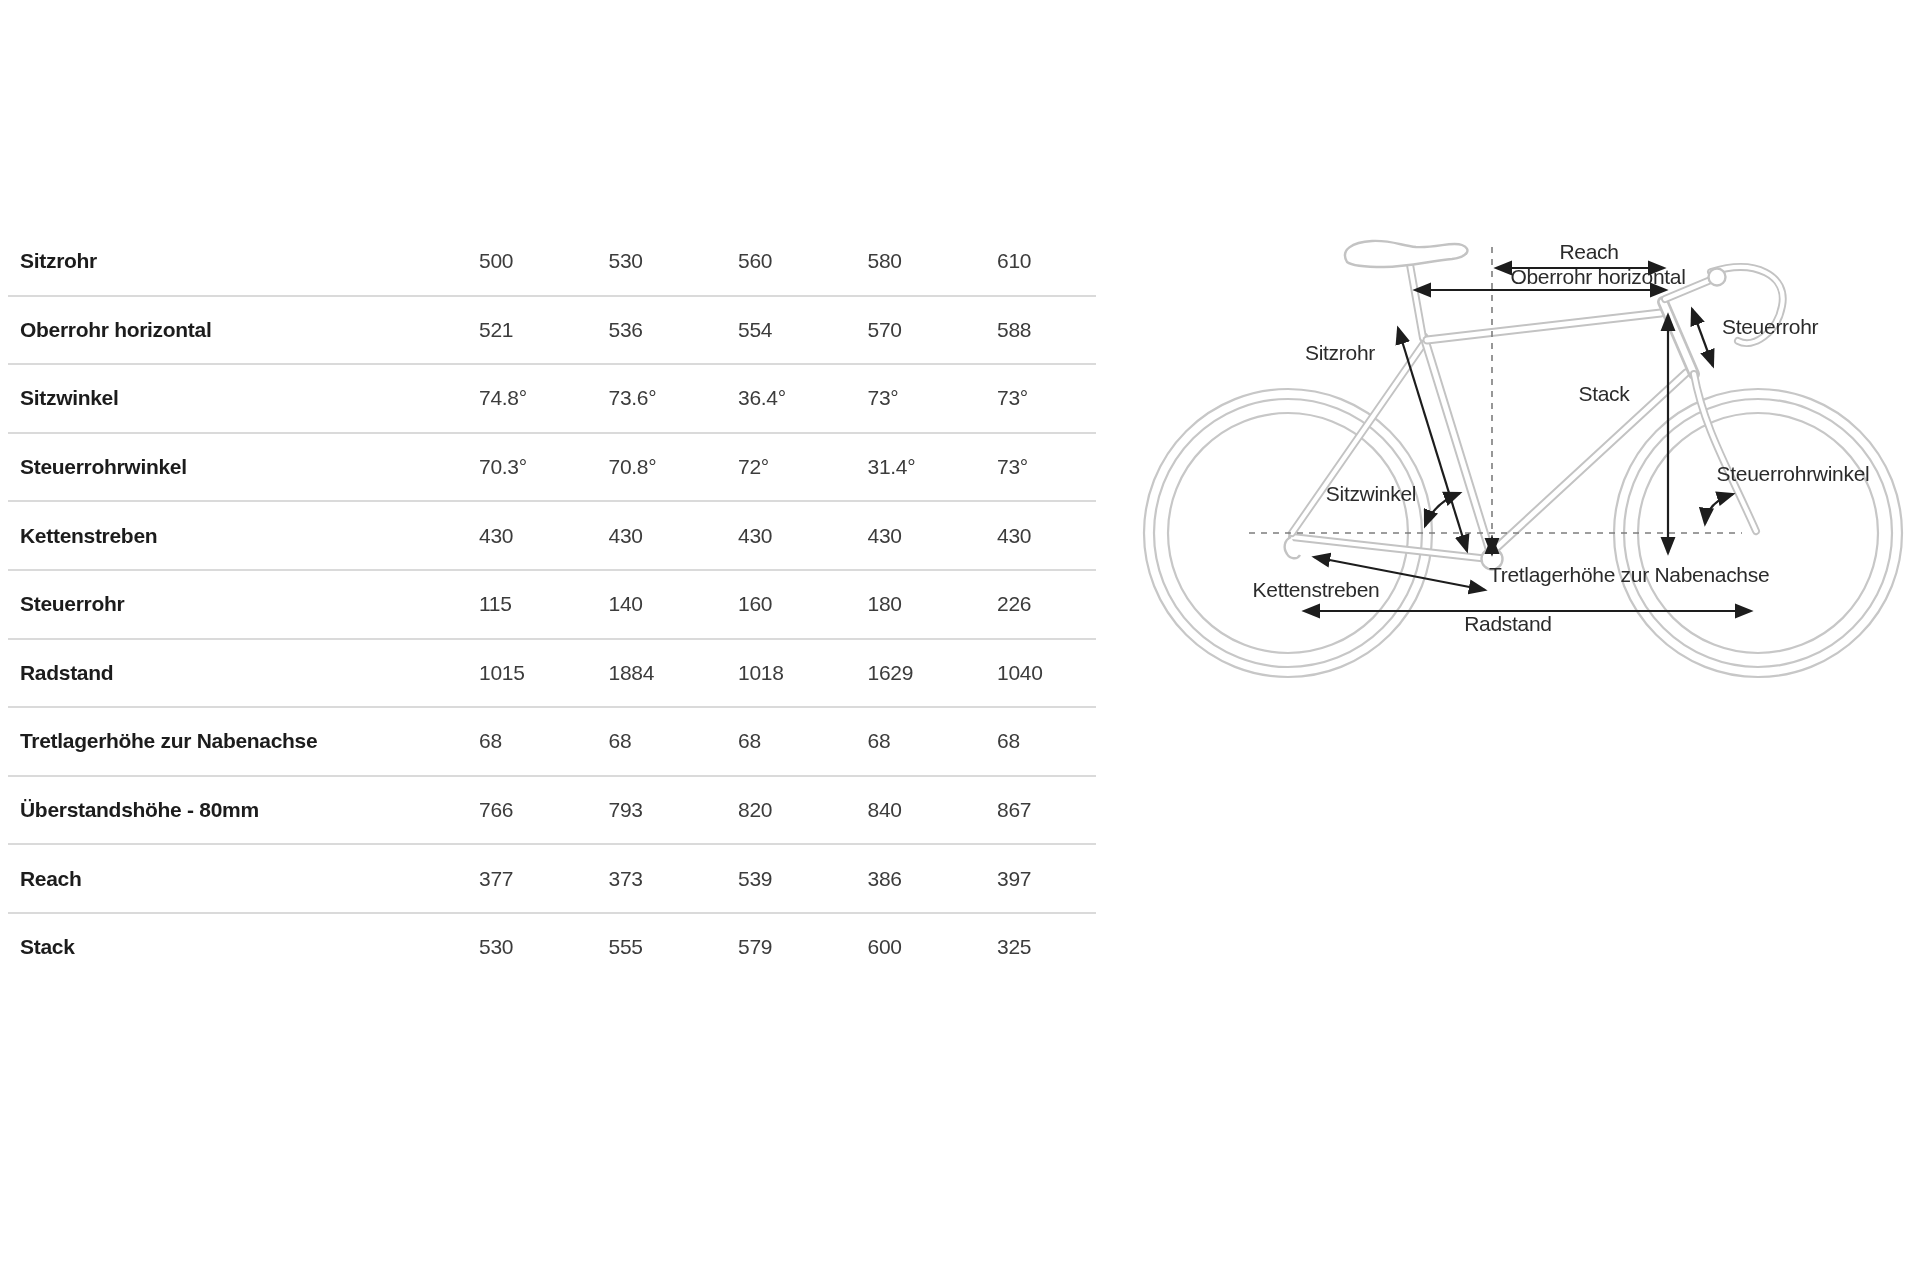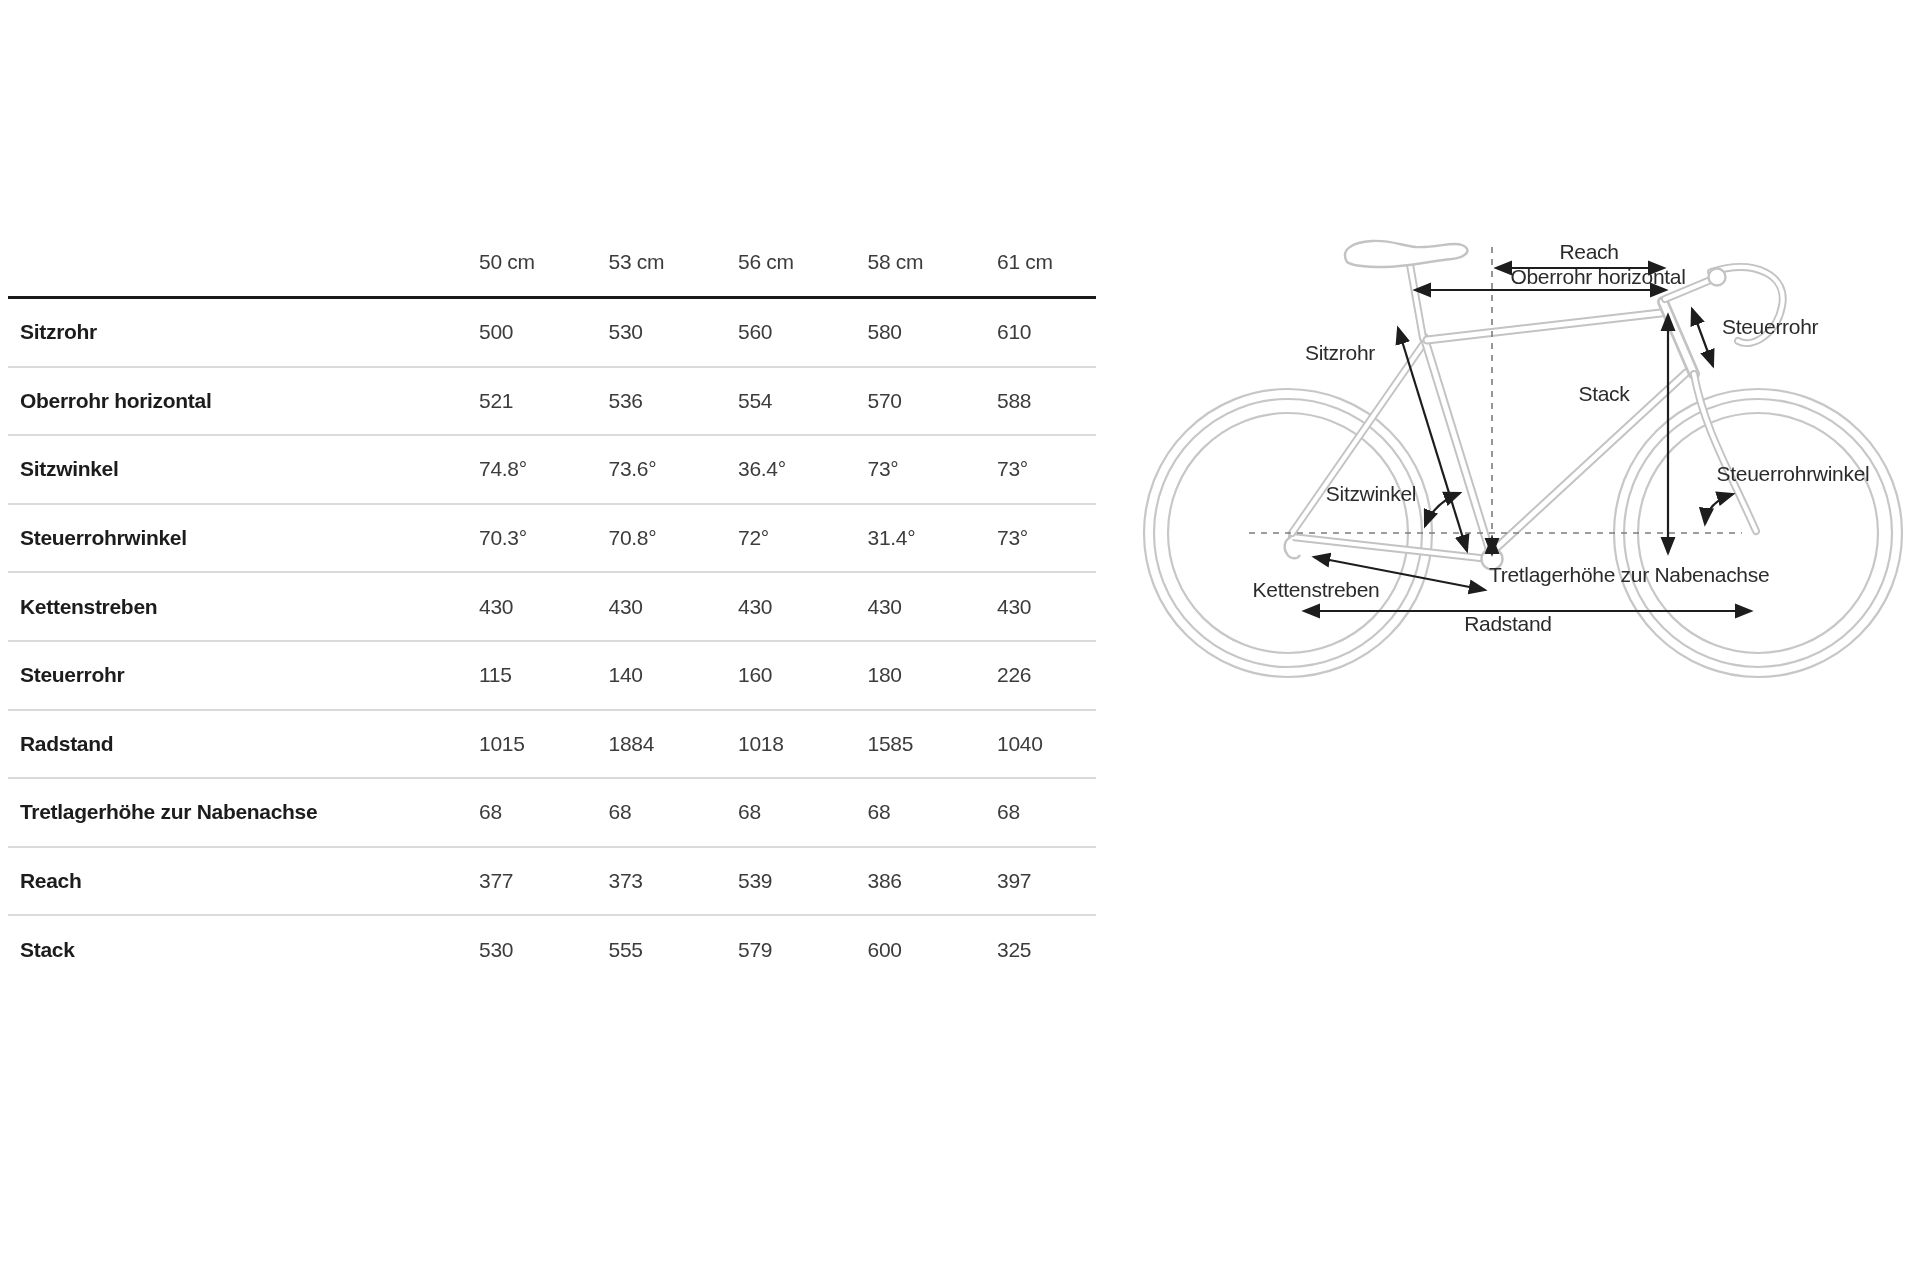--- a/index.html
+++ b/index.html
@@ -34,29 +34,20 @@
   .to.wide{stroke-width:12;} .ti.wide{stroke-width:6.5;}
   .part{fill:#ffffff;stroke:#c3c3c3;stroke-width:2.4;}
   .ann{fill:none;stroke:#1d1d1d;stroke-width:2.2;}
   .dash{fill:none;stroke:#7d7d7d;stroke-width:1.6;stroke-dasharray:6 6;}
   .dlabel{font-family:"Liberation Sans",sans-serif;font-size:21px;fill:#2b2b2b;letter-spacing:-0.3px;}
 </style>
 </head>
 <body>
 
 <div class="geo-table">
-  <div class="geo-head">
-    <div class="cell lab"></div>
-
-  <div class="cell">50 cm</div>
-      <div class="cell">53 cm</div>
-      <div class="cell">56 cm</div>
-      <div class="cell">58 cm</div>
-      <div class="cell">61 cm</div>
-    </div>
   <div>
 
   <div class="geo-row">
         <div class="cell lab">Sitzrohr</div>
         <div class="cell">500</div>
         <div class="cell">530</div>
         <div class="cell">560</div>
         <div class="cell">580</div>
         <div class="cell">610</div>
       </div>
@@ -98,30 +89,38 @@
         <div class="cell">140</div>
         <div class="cell">160</div>
         <div class="cell">180</div>
         <div class="cell">226</div>
       </div>
       <div class="geo-row">
         <div class="cell lab">Radstand</div>
         <div class="cell">1015</div>
         <div class="cell">1884</div>
         <div class="cell">1018</div>
-        <div class="cell">1585</div>
+        <div class="cell">1629</div>
         <div class="cell">1040</div>
       </div>
       <div class="geo-row">
         <div class="cell lab">Tretlagerhöhe zur Nabenachse</div>
         <div class="cell">68</div>
         <div class="cell">68</div>
         <div class="cell">68</div>
         <div class="cell">68</div>
         <div class="cell">68</div>
+      </div>
+      <div class="geo-row">
+        <div class="cell lab">Überstandshöhe - 80mm</div>
+        <div class="cell">766</div>
+        <div class="cell">793</div>
+        <div class="cell">820</div>
+        <div class="cell">840</div>
+        <div class="cell">867</div>
       </div>
       <div class="geo-row">
         <div class="cell lab">Reach</div>
         <div class="cell">377</div>
         <div class="cell">373</div>
         <div class="cell">539</div>
         <div class="cell">386</div>
         <div class="cell">397</div>
       </div>
       <div class="geo-row">

